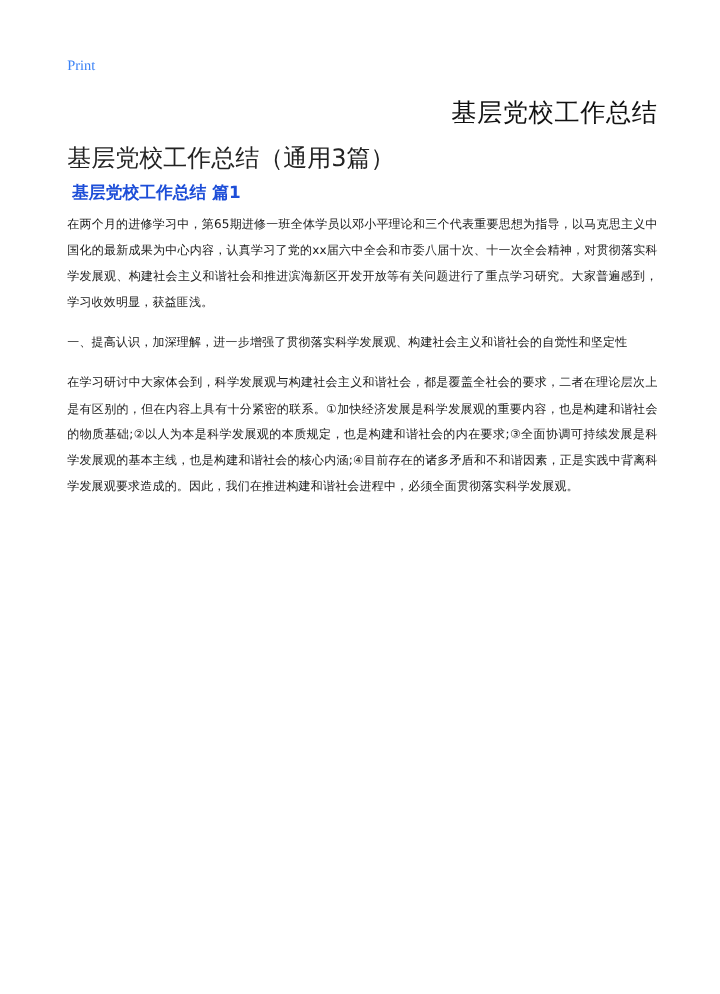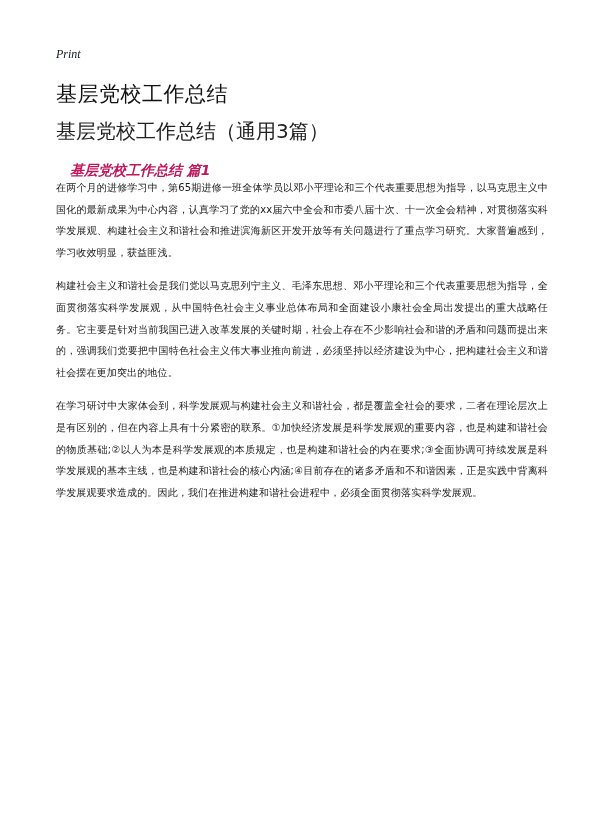--- a/index.html
+++ b/index.html
@@ -20,52 +20,50 @@
       left: 56px;
       top: 0;
       width: 492px;
     }
     .print-label {
       position: absolute;
       left: 0;
       top: 47px;
       font-family: "Liberation Serif", "DejaVu Serif", serif;
       font-size: 12px;
-      color: #0f172a;
-      font-style: italic;
+      color: #3b82f6;
     }
     .doc-title {
       position: absolute;
       left: 0;
       top: 80px;
       width: 492px;
-      text-align: left;
+      text-align: right;
       font-size: 21px;
       font-weight: normal;
       color: #111;
       margin: 0;
       letter-spacing: 0.5px;
     }
     .doc-subtitle {
       position: absolute;
       left: 0;
       top: 118px;
       font-size: 20px;
       color: #222;
       margin: 0;
     }
     .section-heading {
       position: absolute;
       left: 0;
       top: 148px;
       font-size: 14px;
       font-weight: bold;
-      color: #be185d;
-      margin: 14px;
-      font-style: italic;
+      color: #1d4ed8;
+      margin: 4px;
     }
     .body {
       position: absolute;
       left: 0;
       top: 177px;
       width: 492px;
     }
     .para {
       margin: 0 0 12px 0;
       font-size: 10px;
@@ -82,16 +80,16 @@
   <div class="print-label">Print</div>
 
   <h1 class="doc-title">基层党校工作总结</h1>
 
   <div class="doc-subtitle">基层党校工作总结（通用3篇）</div>
 
   <h2 class="section-heading">基层党校工作总结 篇1</h2>
 
   <div class="body">
     <p class="para">在两个月的进修学习中，第65期进修一班全体学员以邓小平理论和三个代表重要思想为指导，以马克思主义中国化的最新成果为中心内容，认真学习了党的xx届六中全会和市委八届十次、十一次全会精神，对贯彻落实科学发展观、构建社会主义和谐社会和推进滨海新区开发开放等有关问题进行了重点学习研究。大家普遍感到，学习收效明显，获益匪浅。</p>
-    <p class="para">构建社会主义和谐社会是我们党以马克思列宁主义、毛泽东思想、邓小平理论和三个代表重要思想为指导，全面贯彻落实科学发展观，从中国特色社会主义事业总体布局和全面建设小康社会全局出发提出的重大战略任务。它主要是针对当前我国已进入改革发展的关键时期，社会上存在不少影响社会和谐的矛盾和问题而提出来的，强调我们党要把中国特色社会主义伟大事业推向前进，必须坚持以经济建设为中心，把构建社会主义和谐社会摆在更加突出的地位。</p>
+    <p class="para">一、提高认识，加深理解，进一步增强了贯彻落实科学发展观、构建社会主义和谐社会的自觉性和坚定性</p>
     <p class="para">在学习研讨中大家体会到，科学发展观与构建社会主义和谐社会，都是覆盖全社会的要求，二者在理论层次上是有区别的，但在内容上具有十分紧密的联系。①加快经济发展是科学发展观的重要内容，也是构建和谐社会的物质基础;②以人为本是科学发展观的本质规定，也是构建和谐社会的内在要求;③全面协调可持续发展是科学发展观的基本主线，也是构建和谐社会的核心内涵;④目前存在的诸多矛盾和不和谐因素，正是实践中背离科学发展观要求造成的。因此，我们在推进构建和谐社会进程中，必须全面贯彻落实科学发展观。</p>
   </div>
 </div>
 
 </body></html>

